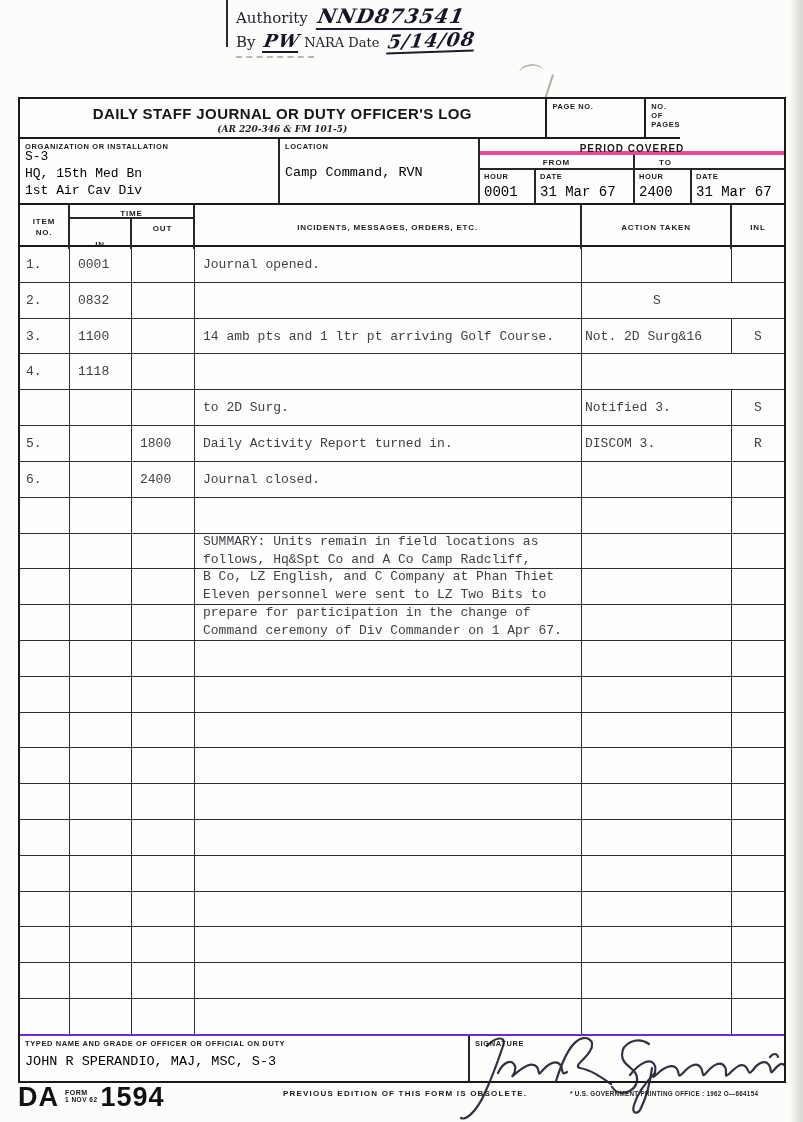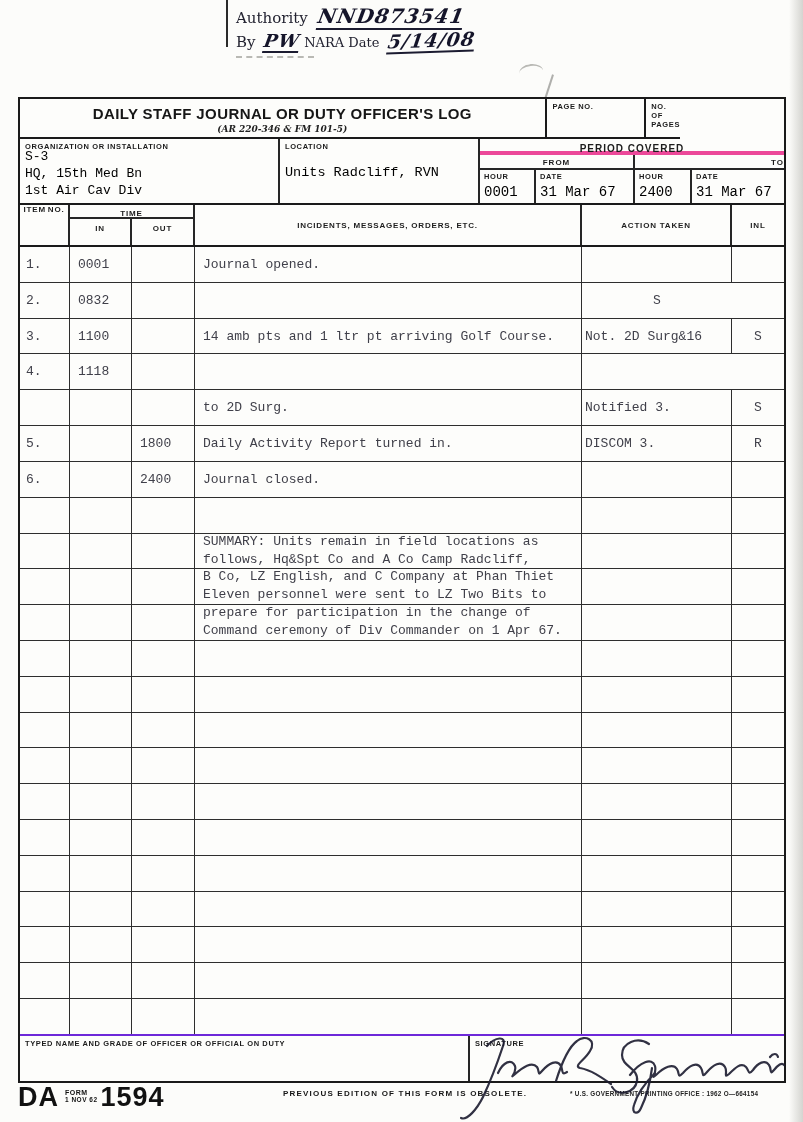--- a/index.html
+++ b/index.html
@@ -47,40 +47,40 @@
   .org-line { font-size:13px; line-height:17px; }
   .org-first { margin-top:-3px; }
   .loc-cell { width:200px; border-right:2px solid #262626; padding:3px 0 0 5px; }
   .loc-val { font-size:13.5px; margin-top:14px; }
   .period-cell { flex:1; display:flex; flex-direction:column; }
   .period-title { height:16px; border-bottom:4px solid #ec4899; text-align:center;
                   font-size:10px; font-weight:700; letter-spacing:1px; padding-top:4px; }
   .fromto { height:15px; border-bottom:2px solid #262626; display:flex; }
   .from-half { width:155px; border-right:2px solid #262626; text-align:center;
                font-size:8px; font-weight:700; letter-spacing:1px; padding-top:3px; }
-  .to-half { flex:1; text-align:right; font-size:8px; font-weight:700; letter-spacing:1px; padding-top:3px;margin-left:24px; }
+  .to-half { flex:1; text-align:left; font-size:8px; font-weight:700; letter-spacing:1px; padding-top:3px;margin-left:24px; }
   .hourdate { flex:1; display:flex; }
   .hd-cell { padding:2px 0 0 4px; }
   .hd-hour1 { width:56px; border-right:2px solid #262626; }
   .hd-date1 { width:99px; border-right:2px solid #262626; }
   .hd-hour2 { width:57px; border-right:2px solid #262626; }
   .hd-date2 { flex:1; }
   .hd-val { font-size:14px; margin-top:3px; white-space:nowrap; }
   
   .thead { position:absolute; left:0; top:106px; width:764px; height:42px;
            border-bottom:2px solid #1a1a1a; display:grid;
            grid-template-columns:50px 125px 387px 150px 1fr; }
   .th { border-right:2px solid #262626; text-align:center; font-size:8px;
         font-weight:700; letter-spacing:.8px; }
   .th:last-child { border-right:none; }
-  .th-item { display:flex; flex-direction:row; justify-content:center; gap:2px; }
+  .th-item { display:flex; flex-direction:column; justify-content:center; gap:2px; }
   .th-time { display:flex; flex-direction:column; }
   .th-time-top { height:14px; padding-top:4px; border-bottom:2px solid #262626; }
   .th-time-bottom { flex:1; display:flex; }
-  .th-in { width:62px; border-right:2px solid #262626; padding-top:5px; }
+  .th-in { width:62px; border-right:2px solid #262626; padding-top:21px; }
   .th-out { flex:1; padding-top:5px; }
   .th-center { display:flex; align-items:center; justify-content:center; }
   
   .tbody { position:absolute; left:0; top:148px; width:764px; height:787px;
            display:flex; flex-direction:column; }
   .trow { flex:1; display:grid; grid-template-columns:50px 62px 63px 387px 150px 1fr;
           border-bottom:1.5px solid #2e2e2e; }
   .trow:last-child { border-bottom:none; }
   .tcell { border-right:1.5px solid #2e2e2e; font-family:"Liberation Mono", monospace;
            font-size:13px; color:#40404a; display:flex; align-items:center; overflow:visible; white-space:nowrap; }
@@ -155,21 +155,21 @@
 
     <div class="info-row">
       <div class="org-cell">
         <div class="lbl">ORGANIZATION OR INSTALLATION</div>
         <div class="typed org-line org-first">S-3</div>
         <div class="typed org-line">HQ, 15th Med Bn</div>
         <div class="typed org-line">1st Air Cav Div</div>
       </div>
       <div class="loc-cell">
         <div class="lbl">LOCATION</div>
-        <div class="typed loc-val">Units Radcliff, RVN</div>
+        <div class="typed loc-val">Camp Command, RVN</div>
       </div>
       <div class="period-cell">
         <div class="period-title">PERIOD COVERED</div>
         <div class="fromto">
           <div class="from-half">FROM</div>
           <div class="to-half">TO</div>
         </div>
         <div class="hourdate">
           <div class="hd-cell hd-hour1">
             <div class="lbl">HOUR</div>
@@ -390,20 +390,21 @@
       <div>follows, Hq&amp;Spt Co and A Co Camp Radcliff,</div>
       <div>B Co, LZ English, and C Company at Phan Thiet</div>
       <div>Eleven personnel were sent to LZ Two Bits to</div>
       <div>prepare for participation in the change of</div>
       <div>Command ceremony of Div Commander on 1 Apr 67.</div>
     </div>
 
     <div class="officer-row">
       <div class="typedname-cell">
         <div class="lbl">TYPED NAME AND GRADE OF OFFICER OR OFFICIAL ON DUTY</div>
+        <div class="typed typedname-val">JOHN R SPERANDIO, MAJ, MSC, S-3</div>
       </div>
       <div class="signature-cell">
         <div class="lbl">SIGNATURE</div>
       </div>
     </div>
   </div>
 
   <div class="footer">
     <div class="da-block">
       <span class="da-big">DA</span>

